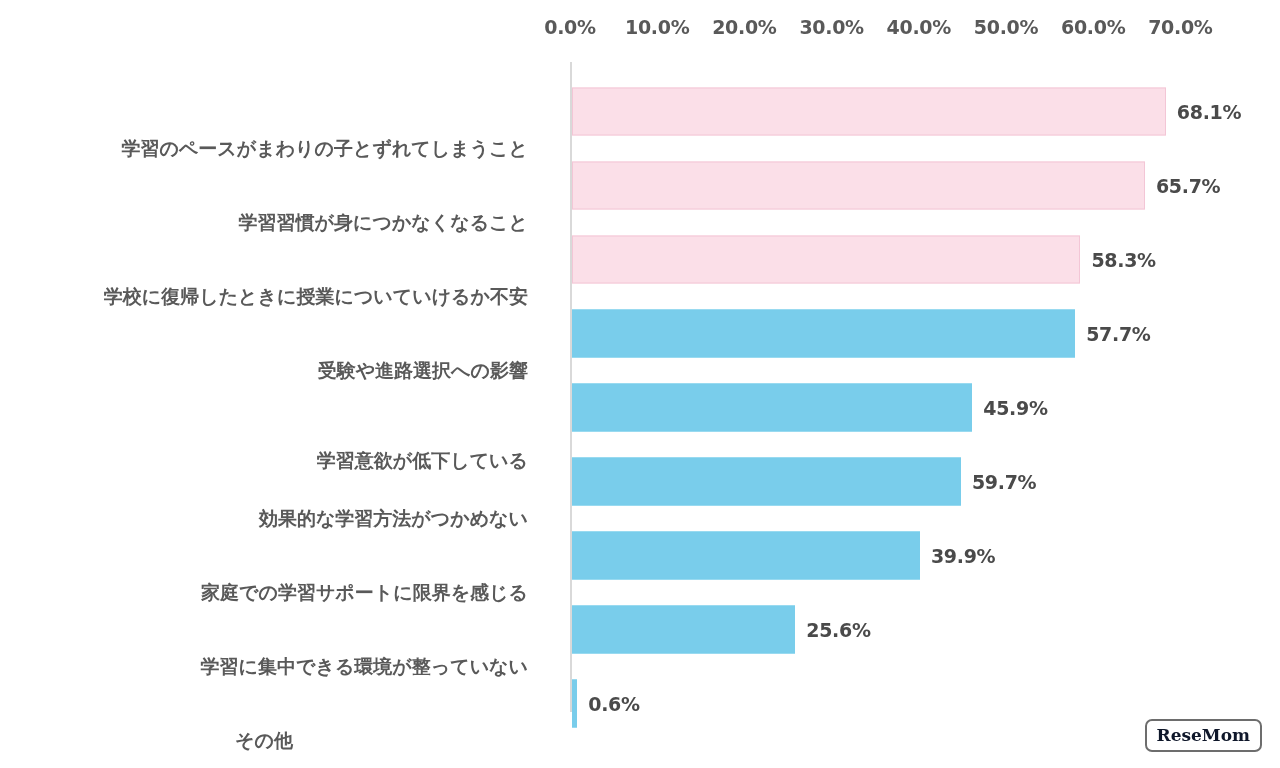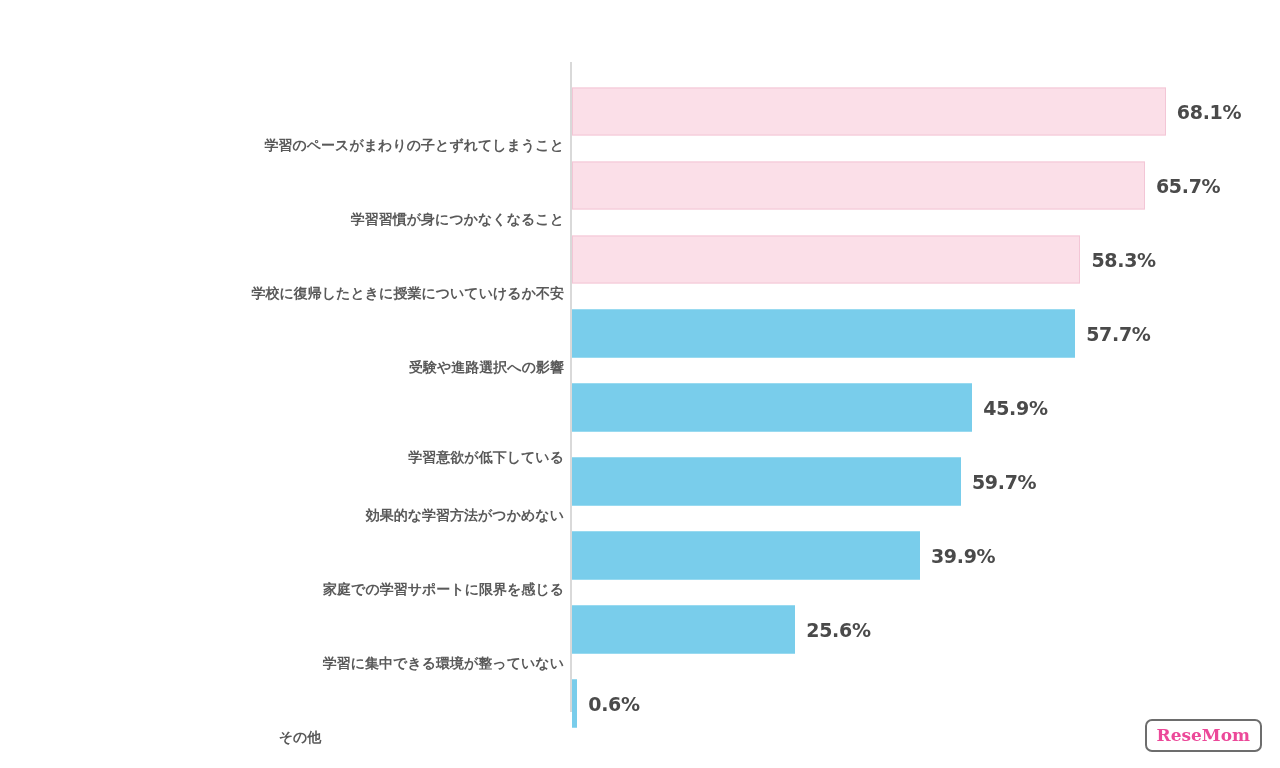--- a/index.html
+++ b/index.html
@@ -74,26 +74,25 @@
     width: 0;
   }
   .cat-label-inner {
     position: absolute;
     left: 0;
     top: 0;
     width: 550px;
     text-align: right;
     padding-right: 22px;
     box-sizing: border-box;
-    font-size: 14px;
+    font-size: 19px;
     font-weight: bold;
     color: #595959;
     line-height: 1.2;
     white-space: nowrap;
-    margin-left: 36px;
   }
 
   .bar-wrap {
     position: absolute;
     left: 572px;
     top: 50%;
     transform: translateY(-50%);
     display: flex;
     align-items: center;
     height: 55px;
@@ -122,31 +121,41 @@
   
   .logo {
     position: absolute;
     right: 18px;
     bottom: 16px;
     border: 2px solid #6d6d6d;
     border-radius: 7px;
     padding: 4px 10px 5px 10px;
     font-size: 17px;
     font-weight: bold;
-    color: #ec4899;
+    color: #0f172a;
     letter-spacing: 0px;
     background: #ffffff;
     font-family: "DejaVu Serif", "Liberation Serif", serif;
   }
 </style>
 </head>
 <body>
 
 <div id="chart-root">
 
+  <div class="axis-top" id="axis-top">
+      <span class="axis-tick-label" style="left: 570px;">0.0%</span>
+      <span class="axis-tick-label" style="left: 657.2px;">10.0%</span>
+      <span class="axis-tick-label" style="left: 744.4px;">20.0%</span>
+      <span class="axis-tick-label" style="left: 831.6px;">30.0%</span>
+      <span class="axis-tick-label" style="left: 918.8px;">40.0%</span>
+      <span class="axis-tick-label" style="left: 1006px;">50.0%</span>
+      <span class="axis-tick-label" style="left: 1093.2px;">60.0%</span>
+      <span class="axis-tick-label" style="left: 1180.4px;">70.0%</span>
+    </div>
 
   <div class="plot-area">
     <div class="axis-line"></div>
     <div id="rows">
         <div class="row" style="top: 12px;">
           <div class="cat-label" style="right: auto; left: 0px;">
             <div class="cat-label-inner" style="left: 0px; top: 26px;">学習のペースがまわりの子とずれてしまうこと</div>
           </div>
           <div class="bar-wrap">
             <div class="bar pink" style="width: 593.832px; background: rgb(251, 223, 232);"></div>

